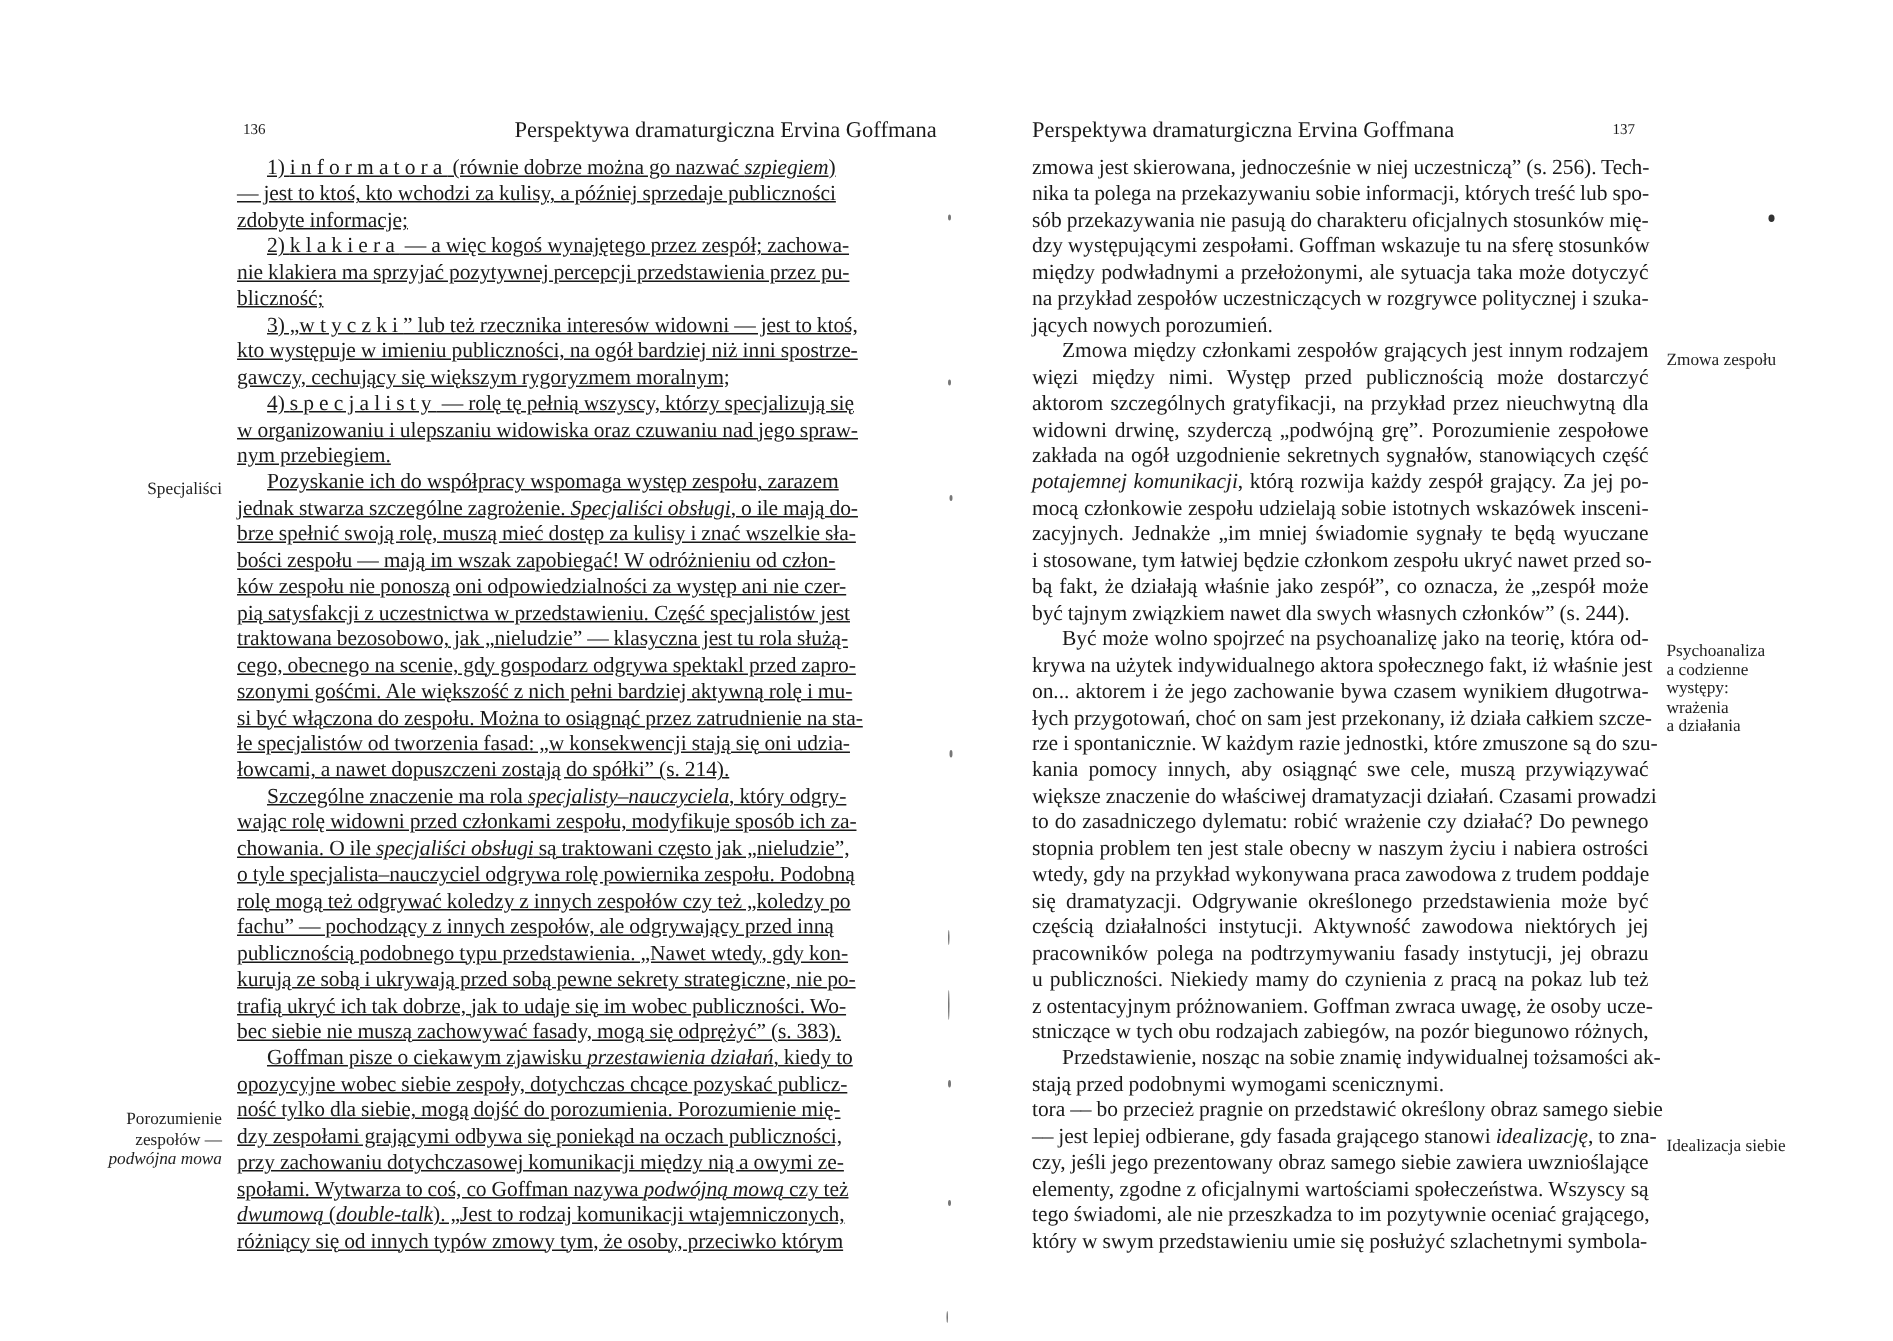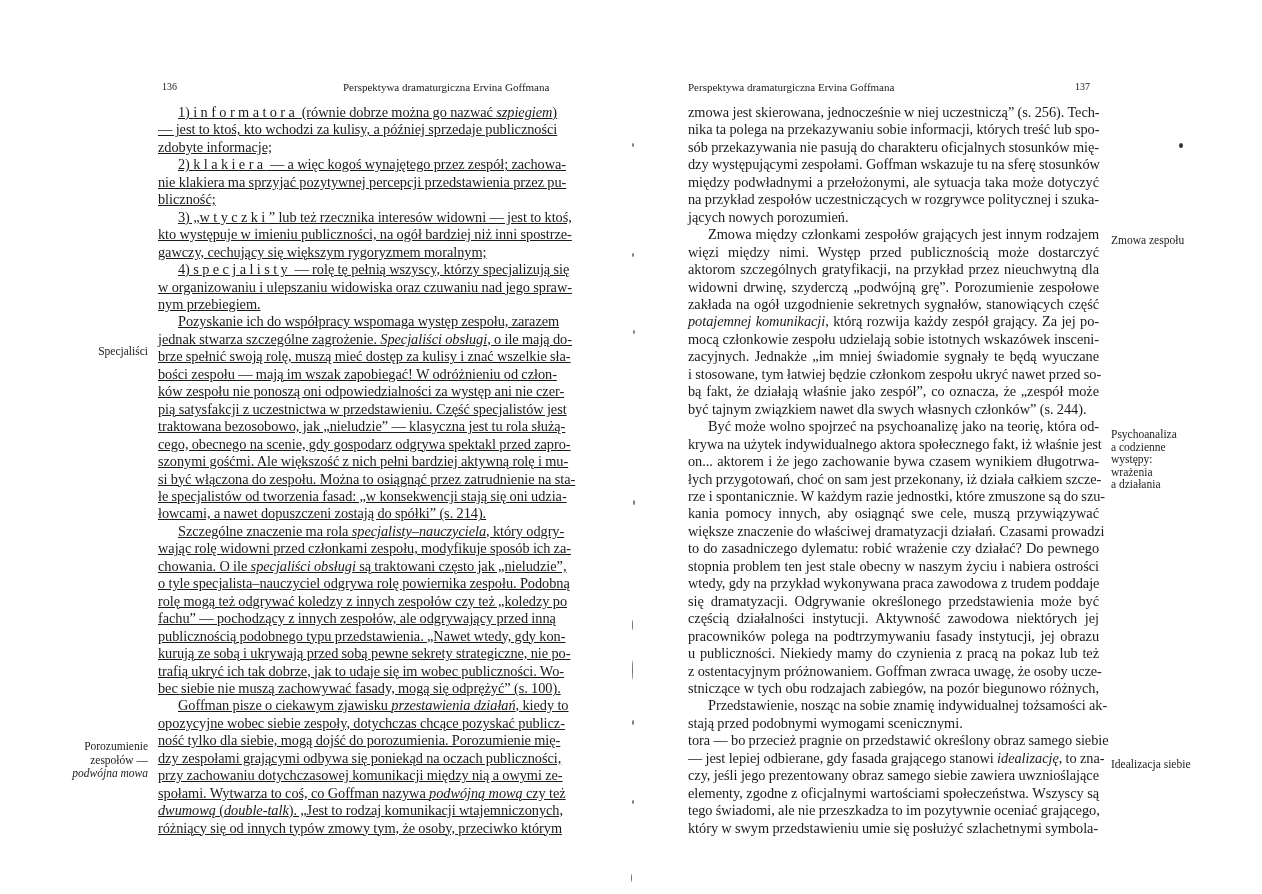--- a/index.html
+++ b/index.html
@@ -3,42 +3,42 @@
 <meta charset="utf-8">
 <style>
   html, body { margin:0; padding:0; }
   body {
     width:1262px; height:894px; background:#ffffff; position:relative; overflow:hidden;
     font-family:"Liberation Serif", "DejaVu Serif", serif; color:#1a1a1a;
   }
   .page { position:absolute; top:0; height:894px; }
   .page-left { left:0; width:631px; }
   .page-right { left:631px; width:631px; }
-  .header { position:absolute; top:80px; font-size:11px; line-height:14px; }
+  .header { position:absolute; top:80px; font-size:15px; line-height:14px; }
   .pagenum { position:absolute; top:78px; font-size:10px; line-height:18px; }
   .body-text {
     position:absolute; font-size:14.35px; line-height:17.45px; text-align:justify;
     hyphens:none; word-spacing:-0.2px; letter-spacing:-0.05px;
   }
   .spaced { letter-spacing:3.4px; }
   .margin-note {
     position:absolute; font-size:11.5px; line-height:13.5px; color:#222;
   }
   .ln { display:block; text-align:justify; text-align-last:justify; white-space:nowrap; }
   .ln.last { text-align-last:left; }
   .speck { position:absolute; background:#777; border-radius:50%; }
 </style>
 </head>
 <body>
 
 <div class="page page-left">
   <div class="pagenum" style="left:162px;">136</div>
   <div class="header" style="left:343px;">Perspektywa dramaturgiczna Ervina Goffmana</div>
 
-  <div class="margin-note" style="left:92px; top:320px; text-align:right; width:56px;margin-top:25px;">
+  <div class="margin-note" style="left:92px; top:320px; text-align:right; width:56px;">
     <span>Specjaliści</span>
   </div>
   <div class="margin-note" style="left:56px; top:740px; width:92px; text-align:right;">
     <div>Porozumienie</div>
     <div>zespołów —</div>
     <div style="font-style:italic;">podwójna mowa</div>
   </div>
 
   <div class="body-text" style="left:158px; top:104px; width:396px;text-decoration:underline;" id="left-body">
       <span class="ln" style="padding-left: 20px;">1) <span class="spaced">informatora</span> (równie dobrze można go nazwać <i>szpiegiem</i>)</span>
@@ -67,21 +67,21 @@
       <span class="ln last">łowcami, a nawet dopuszczeni zostają do spółki” (s. 214).</span>
       <span class="ln" style="padding-left: 20px;">Szczególne znaczenie ma rola <i>specjalisty–nauczyciela</i>, który odgry-</span>
       <span class="ln">wając rolę widowni przed członkami zespołu, modyfikuje sposób ich za-</span>
       <span class="ln">chowania. O ile <i>specjaliści obsługi</i> są traktowani często jak „nieludzie”,</span>
       <span class="ln">o tyle specjalista–nauczyciel odgrywa rolę powiernika zespołu. Podobną</span>
       <span class="ln">rolę mogą też odgrywać koledzy z innych zespołów czy też „koledzy po</span>
       <span class="ln">fachu” — pochodzący z innych zespołów, ale odgrywający przed inną</span>
       <span class="ln">publicznością podobnego typu przedstawienia. „Nawet wtedy, gdy kon-</span>
       <span class="ln">kurują ze sobą i ukrywają przed sobą pewne sekrety strategiczne, nie po-</span>
       <span class="ln">trafią ukryć ich tak dobrze, jak to udaje się im wobec publiczności. Wo-</span>
-      <span class="ln last">bec siebie nie muszą zachowywać fasady, mogą się odprężyć” (s. 100).</span>
+      <span class="ln last">bec siebie nie muszą zachowywać fasady, mogą się odprężyć” (s. 383).</span>
       <span class="ln" style="padding-left: 20px;">Goffman pisze o ciekawym zjawisku <i>przestawienia działań</i>, kiedy to</span>
       <span class="ln">opozycyjne wobec siebie zespoły, dotychczas chcące pozyskać publicz-</span>
       <span class="ln">ność tylko dla siebie, mogą dojść do porozumienia. Porozumienie mię-</span>
       <span class="ln">dzy zespołami grającymi odbywa się poniekąd na oczach publiczności,</span>
       <span class="ln">przy zachowaniu dotychczasowej komunikacji między nią a owymi ze-</span>
       <span class="ln">społami. Wytwarza to coś, co Goffman nazywa <i>podwójną mową</i> czy też</span>
       <span class="ln"><i>dwumową</i> (<i>double-talk</i>). „Jest to rodzaj komunikacji wtajemniczonych,</span>
       <span class="ln last">różniący się od innych typów zmowy tym, że osoby, przeciwko którym</span>
     </div>
 </div>

